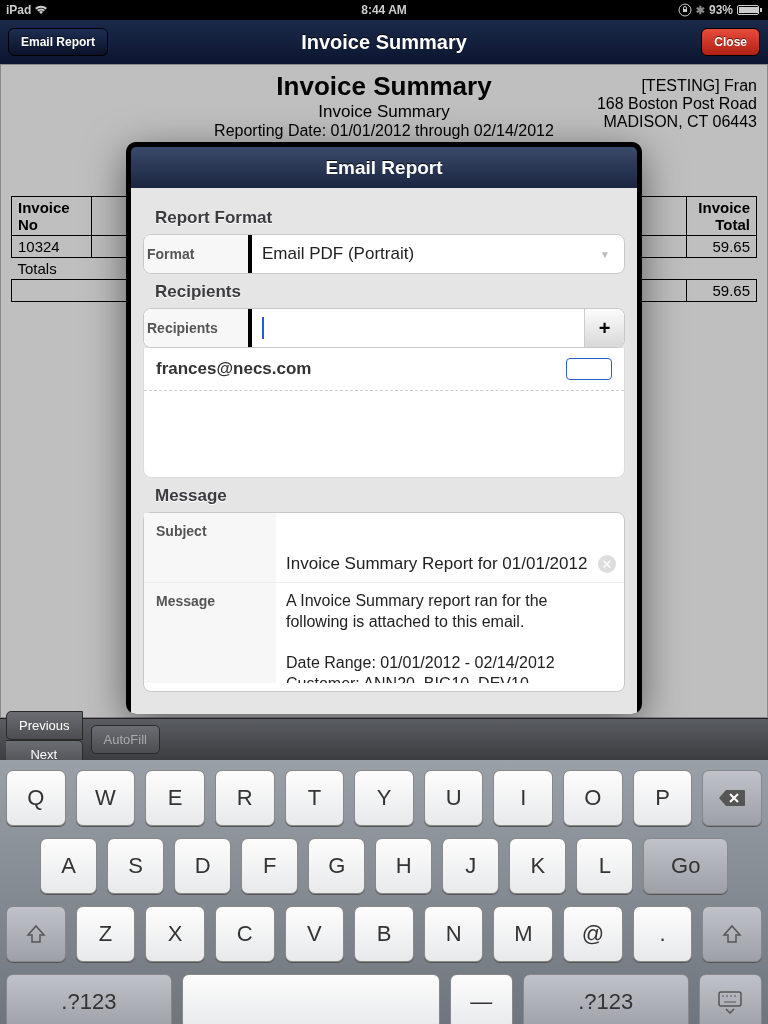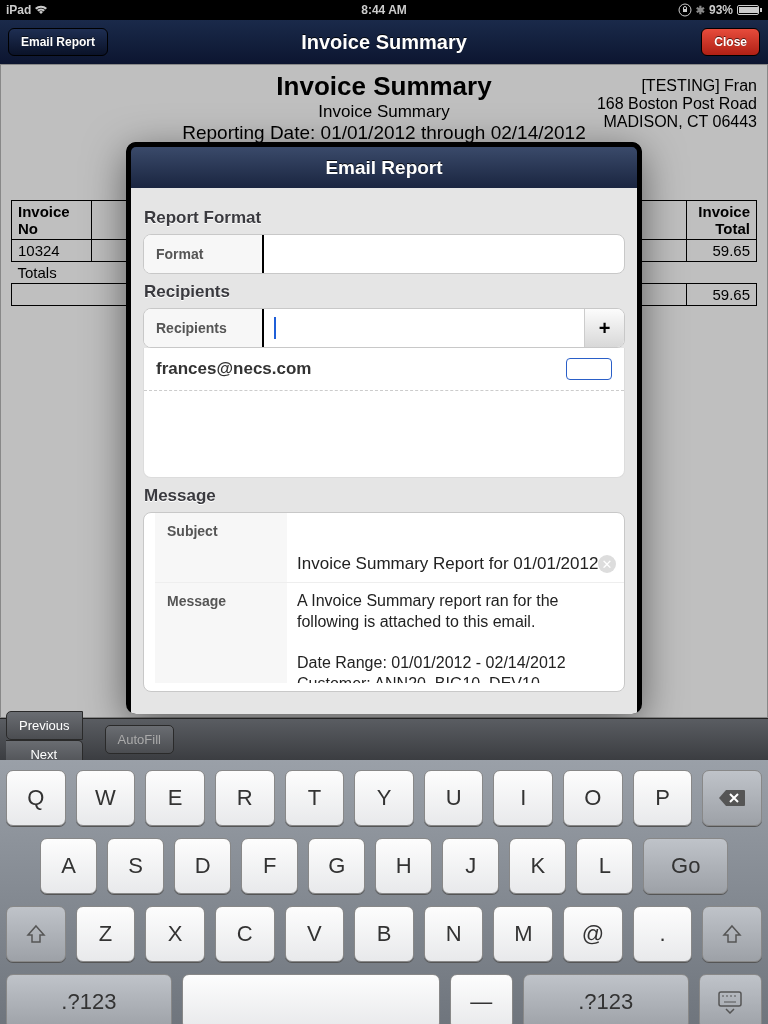--- a/index.html
+++ b/index.html
@@ -21,61 +21,61 @@
 .nav-title { position: absolute; left: 0; right: 0; text-align: center; color: #fff; font-size: 20px; font-weight: bold; text-shadow: 0 -1px 0 rgba(0,0,0,0.8); pointer-events: none; }
 .nav-btn { padding: 6px 12px; background: linear-gradient(#1e2e52, #0a1228); border: 1px solid #000; border-radius: 6px; color: #fff; font-size: 12px; font-weight: bold; text-shadow: 0 -1px 0 rgba(0,0,0,0.6); cursor: pointer; z-index: 1; }
 .nav-btn.close { background: linear-gradient(#e74c3c, #b02015); margin-left: auto; }
 
 
 .doc { background: #fff; border: 1px solid #888; margin: 0; padding: 6px 10px 10px; position: relative; height: 654px; }
 .doc-overlay { position: absolute; inset: 0; background: rgba(0,0,0,0.25); z-index: 2; }
 .doc-header { text-align: center; }
 .doc-title { font-size: 26px; font-weight: bold; }
 .doc-sub { font-size: 17px; }
-.doc-range { font-size: 19px; }
+.doc-range { font-size: 16px; }
 .doc-meta { position: absolute; right: 10px; top: 12px; text-align: right; font-size: 16px; }
 .doc-table { margin-top: 56px; border-collapse: collapse; width: 100%; font-size: 15px; }
 .doc-table th, .doc-table td { border: 1px solid #000; padding: 2px 6px; text-align: right; }
 .doc-table th { font-weight: bold; }
 .doc-table .left { text-align: left; }
 
 
 .modal { position: absolute; left: 126px; top: 142px; width: 516px; height: 572px; background: #000; border-radius: 10px; z-index: 5; box-shadow: 0 10px 40px rgba(0,0,0,0.5); overflow: hidden; }
 .modal-header { height: 46px; background: linear-gradient(#3a4a6a, #1a2540); display: flex; align-items: center; justify-content: center; color: #fff; font-size: 19px; font-weight: bold; text-shadow: 0 -1px 0 rgba(0,0,0,0.8); border: 5px solid #000; border-bottom: none; border-radius: 10px 10px 0 0; }
 .modal-body { background: #e5e5e5; height: 526px; padding: 12px; margin: 0 5px 5px; overflow: hidden; }
 
-.section-title { font-size: 17px; font-weight: bold; color: #3a3a3f; margin: 8px 0 6px 1px; text-shadow: 0 1px 0 #fff; }
+.section-title { font-size: 17px; font-weight: bold; color: #3a3a3f; margin: 8px 0 6px 12px; text-shadow: 0 1px 0 #fff; }
 .field-row { background: #fff; border: 1px solid #c8c8c8; border-radius: 8px; display: flex; align-items: stretch; height: 40px; overflow: hidden; }
-.field-label { width: 120px; padding: 0 12px; display: flex; align-items: center; font-size: 14px; font-weight: bold; color: #555; background: #f7f7f7; border-right: 2px solid #000000; }
+.field-label { width: 108px; padding: 0 3px; display: flex; align-items: center; font-size: 14px; font-weight: bold; color: #555; background: #f7f7f7; border-right: 4px solid #000000; }
 .field-value { flex: 1; display: flex; align-items: center; padding: 0 10px; font-size: 17px; color: #222; position: relative; }
 .dropdown-caret { position: absolute; right: 14px; top: 50%; transform: translateY(-50%); color: #bbb; font-size: 10px; }
 .recipients-group { border-radius: 8px; overflow: visible; }
 .recipients-row { background: #fff; border: 1px solid #c8c8c8; border-radius: 8px; display: flex; height: 40px; overflow: hidden; }
 .recipients-input { flex: 1; display: flex; align-items: center; padding: 0 10px; }
 .cursor { width: 2px; height: 22px; background: #1f5fd8; }
 .add-btn { width: 40px; background: linear-gradient(#fcfcfc,#d8d8d8); border-left: 1px solid #ccc; display: flex; align-items: center; justify-content: center; font-size: 20px; font-weight: bold; cursor: pointer; }
 .recipient-list { background: #ffffff; border: 1px solid #dcdcdc; border-top: none; border-radius: 0 0 8px 8px; padding: 0; height: 130px; }
 .recipient-item { padding: 10px 12px; font-size: 17px; font-weight: bold; color: #333; border-bottom: 1px dashed #ccc; display: flex; align-items: center; }
 .recipient-pill { margin-left: auto; width: 46px; height: 22px; border: 1px solid #2a5fc8; border-radius: 4px; }
 
-.msg-group { background: #fff; border: 1px solid #c8c8c8; border-radius: 8px; padding-left: 11px; }
+.msg-group { background: #fff; border: 1px solid #c8c8c8; border-radius: 8px; }
 .msg-row { display: flex; border-bottom: 1px solid #eee; min-height: 40px; align-items: center; }
 .msg-row:last-child { border-bottom: none; align-items: flex-start; padding-bottom: 8px; }
 .msg-label { width: 132px; padding: 10px 12px; font-size: 14px; font-weight: bold; color: #555; background: #f7f7f7; align-self: stretch; }
 .msg-value { flex: 1; padding: 8px 30px 8px 10px; font-size: 17px; color: #222; position: relative; overflow: hidden; white-space: nowrap; margin-top: 33px; }
 .msg-textarea { flex: 1; padding: 8px 10px; font-size: 16px; color: #222; line-height: 1.3; white-space: pre-wrap; height: 100px; overflow: hidden; }
 .clear-x { position: absolute; right: 8px; top: 50%; transform: translateY(-50%); width: 18px; height: 18px; border-radius: 50%; background: #ddd; color: #fff; display: flex; align-items: center; justify-content: center; font-size: 13px; cursor: pointer; }
 
 
 .kb-accessory { position: absolute; left: 0; right: 0; top: 718px; height: 42px; background: linear-gradient(#5a5d62,#3b3d41); display: flex; align-items: center; padding: 0 6px; gap: 0; z-index: 10; border-top: 1px solid #222; }
 .seg { display: flex; flex-direction: column; }
 .seg-btn { padding: 6px 12px; background: linear-gradient(#6a6d72,#4b4d51); border: 1px solid #2a2a2a; color: #fff; font-size: 13px; cursor: pointer; }
 .seg-btn:first-child { border-radius: 5px 0 0 5px; }
 .seg-btn:last-child { border-radius: 0 5px 5px 0; border-left: none; }
-.autofill { margin-left: 22px; padding: 6px 12px; background: linear-gradient(#6a6d72,#4b4d51); border: 1px solid #2a2a2a; border-radius: 5px; color: #aaa; font-size: 13px; }
+.autofill { margin-left: 8px; padding: 6px 12px; background: linear-gradient(#6a6d72,#4b4d51); border: 1px solid #2a2a2a; border-radius: 5px; color: #aaa; font-size: 13px; }
 
 
 .keyboard { position: absolute; left: 0; right: 0; top: 760px; bottom: 0; background: linear-gradient(#9aa0a8,#6f757d); padding: 10px 6px 6px; z-index: 10; display: flex; flex-direction: column; gap: 12px; }
 .kb-row { display: flex; gap: 10px; justify-content: center; }
 .key { flex: 1; height: 56px; background: linear-gradient(#fdfdfd,#e8e9eb); border: 1px solid #888; border-radius: 7px; box-shadow: 0 1px 0 #555; display: flex; align-items: center; justify-content: center; font-size: 22px; color: #333; cursor: pointer; }
 .key.dark { background: linear-gradient(#bfc3c9,#9da1a7); }
 .key.wide15 { flex: 1.5; }
 .key.wide25 { flex: 3.2; }
 .key.space { flex: 5; }
 .key svg { display: block; }
@@ -155,20 +155,24 @@
     </table>
   <div class="doc-overlay"></div>
 </div>
 
 <div class="modal">
   <div class="modal-header">Email Report</div>
   <div class="modal-body">
     <div class="section-title">Report Format</div>
     <div class="field-row">
       <div class="field-label">Format</div>
+      <div class="field-value">
+        <span>Email PDF (Portrait)</span>
+        <span class="dropdown-caret">▼</span>
+      </div>
     </div>
 
     <div class="section-title">Recipients</div>
     <div class="recipients-group">
       <div class="recipients-row">
         <div class="field-label">Recipients</div>
         <div class="recipients-input">
           <span class="cursor"></span>
         </div>
         <div class="add-btn">+</div>

